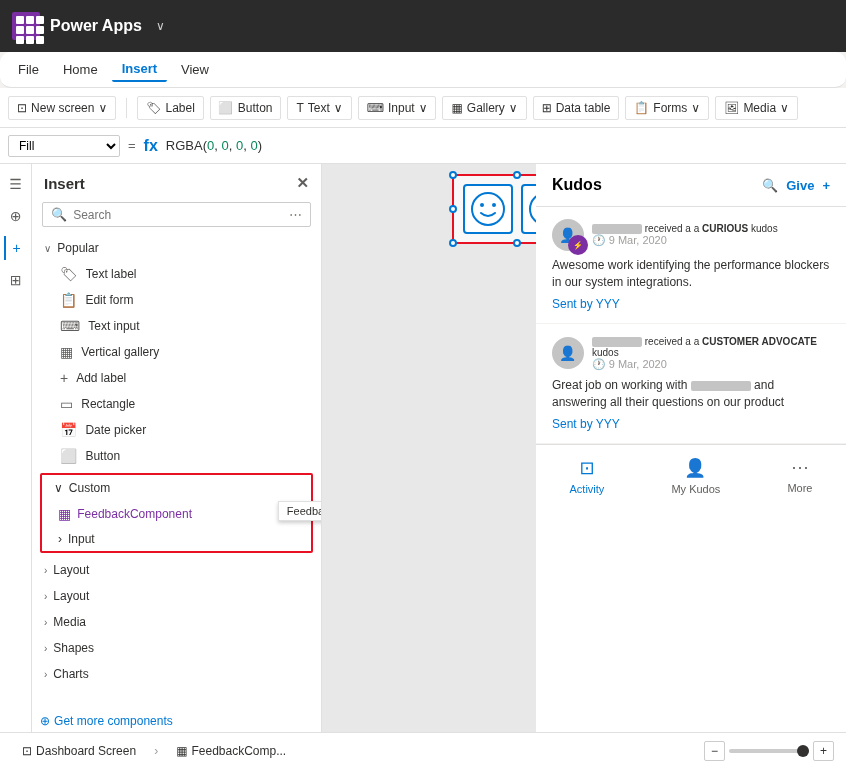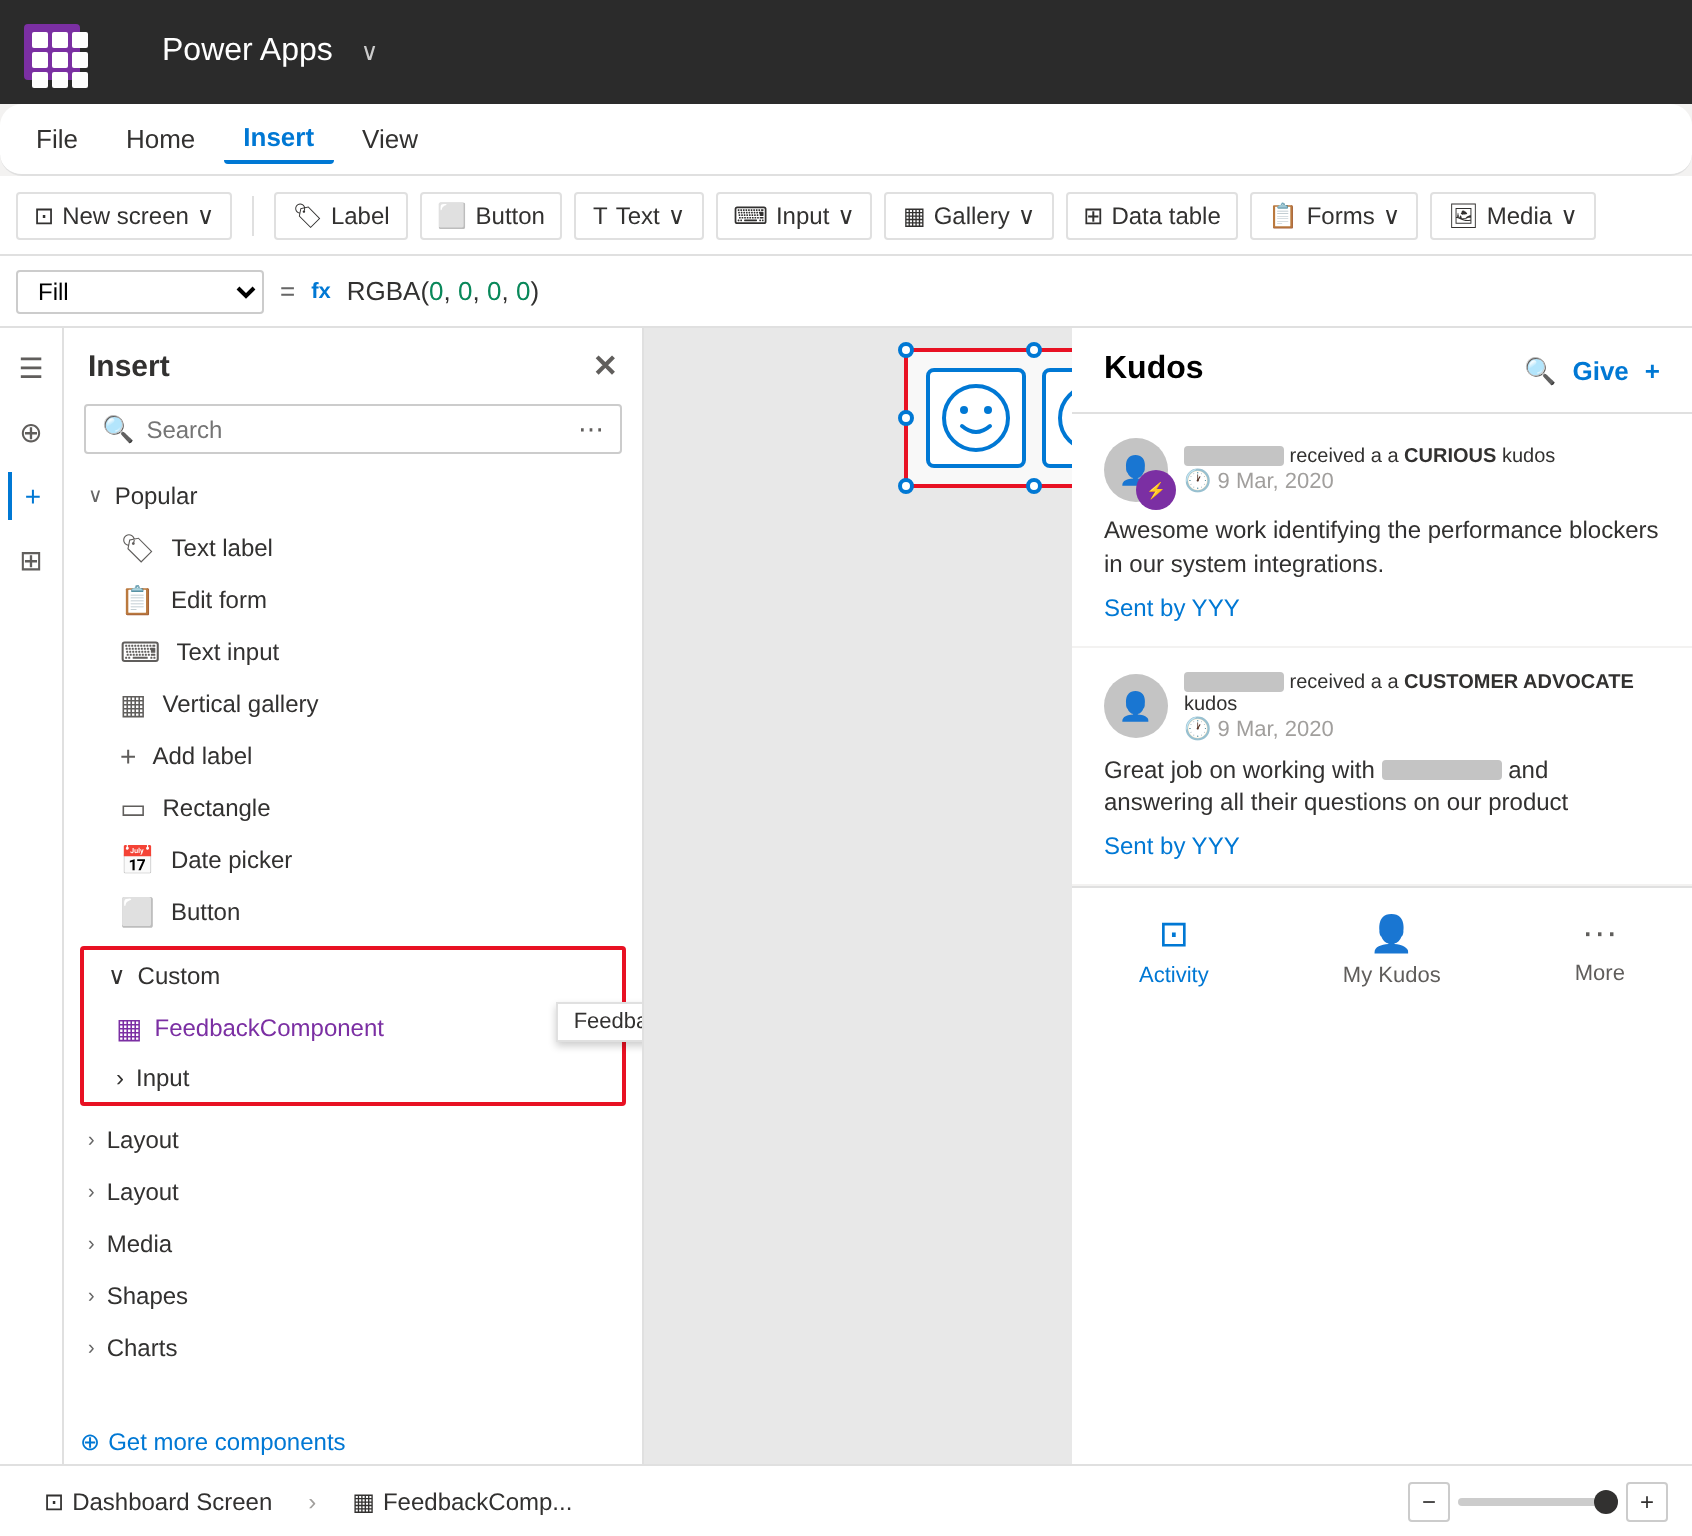--- a/index.html
+++ b/index.html
@@ -18,21 +18,21 @@
       width: 28px; height: 28px;
       background: #7b2fa3;
       display: grid;
       grid-template-columns: repeat(3,8px);
       grid-template-rows: repeat(3,8px);
       gap: 2px;
       padding: 4px;
       border-radius: 2px;
     }
     #waffle-icon span { background: white; border-radius: 1px; }
-    #app-title { color: white; font-size: 16px; font-weight: 400; margin-left: 31px; }
+    #app-title { color: white; font-size: 16px; font-weight: 700; }
     #title-chevron { color: #ccc; margin-left: 4px; font-size: 12px; }
 
     
     #menu-bar {
       background: white;
       height: 36px;
       display: flex;
       align-items: center;
       padding: 0 8px;
       border-bottom: 1px solid #e0e0e0;
@@ -80,34 +80,34 @@
     #formula-bar {
       background: white;
       height: 36px;
       display: flex;
       align-items: center;
       padding: 0 8px;
       border-bottom: 1px solid #e0e0e0;
       gap: 8px;
     }
     #formula-dropdown {
-      width: 124px;
+      width: 112px;
       font-size: 12px;
       border: 1px solid #ccc;
       padding: 2px 6px;
       border-radius: 2px;
       background: white;
     }
     #formula-equals {
       color: #666;
       font-size: 13px;
     }
     #formula-fx {
       color: #0078d4;
-      font-size: 11px;
+      font-size: 16px;
       font-weight: 600;
     }
     #formula-value {
       font-size: 13px;
       color: #323130;
     }
     #formula-value span { color: #09885a; }
 
     
     #main-layout {

